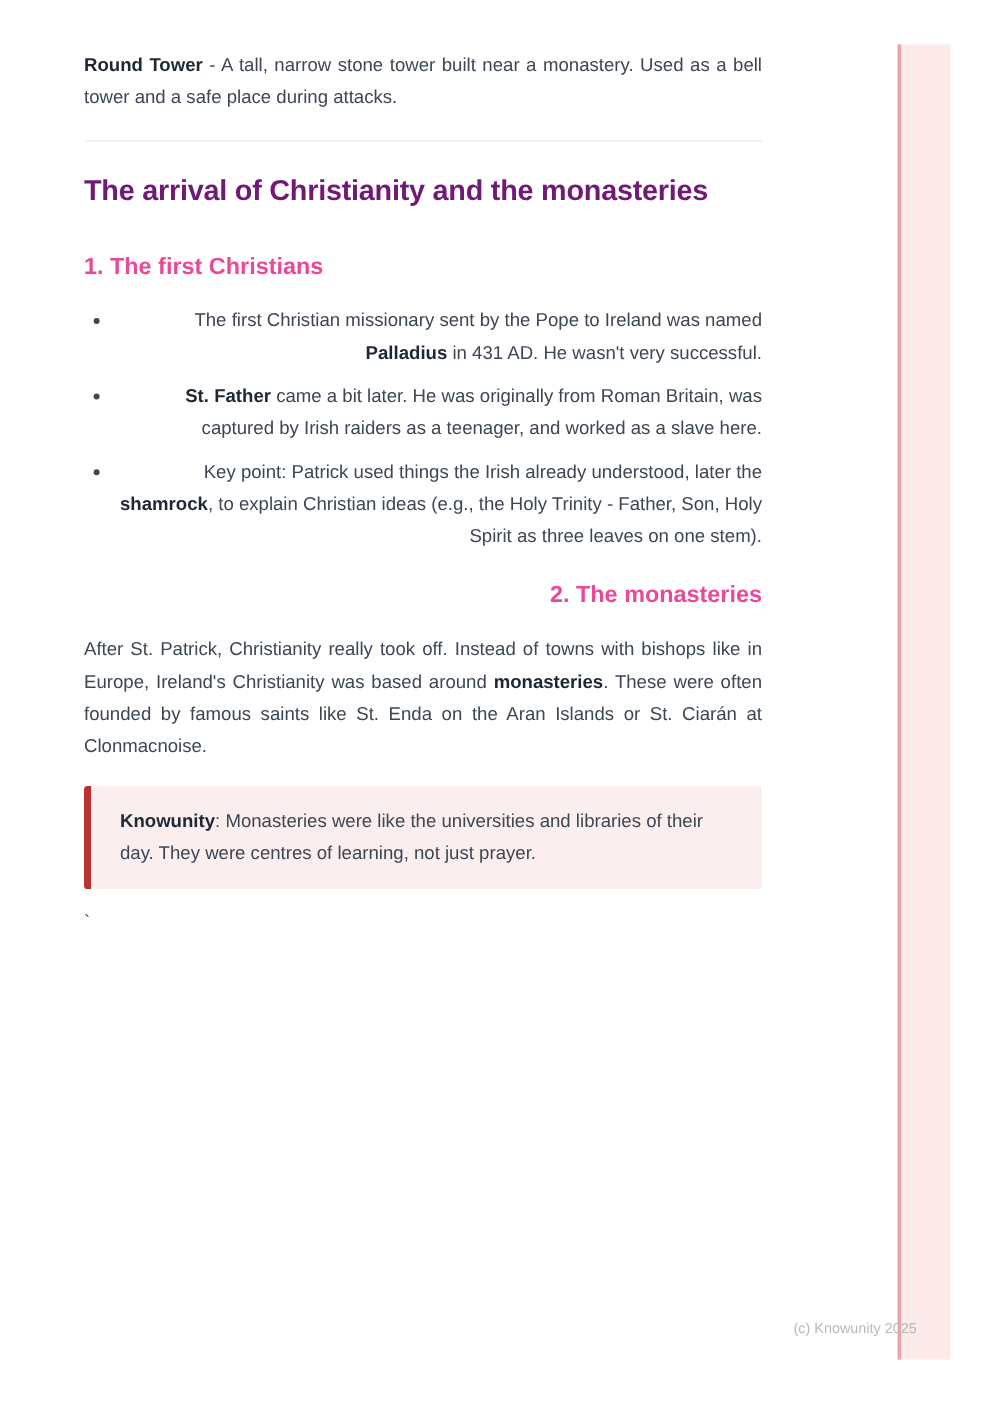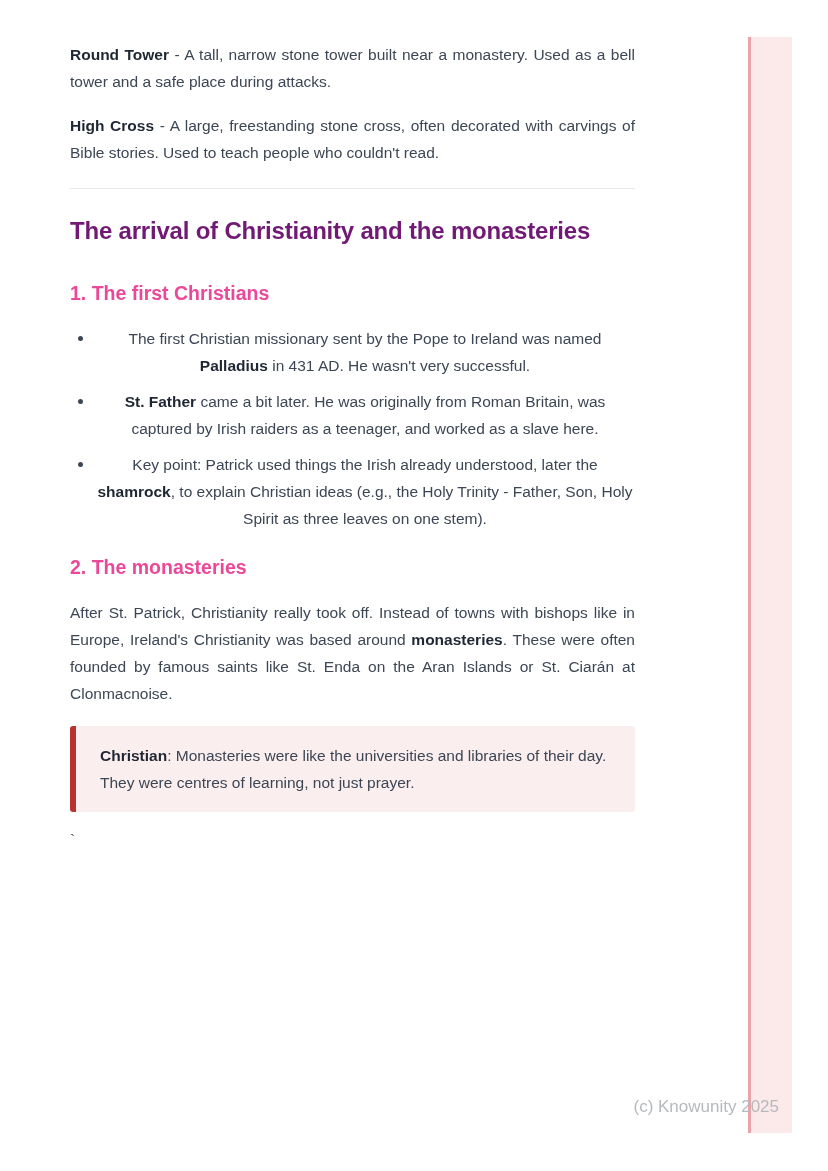--- a/index.html
+++ b/index.html
@@ -62,32 +62,32 @@
     letter-spacing: -0.2px;
   }
 
   .sub-heading {
     color: #ec4899;
     font-size: 19.5px;
     line-height: 24px;
     font-weight: 700;
     margin: 34px 0 20px 0;
   }
-  .sub-heading.second { margin-top: 23px; }
+  .sub-heading.second { margin-top: 23px; text-align: right; }
 
   ul.bullets {
     list-style: none;
     margin: 0;
     padding: 0;
   }
   ul.bullets li {
     position: relative;
     padding-left: 25px;
     margin: 0 0 9px 0;
-    text-align: center;
+    text-align: right;
   }
   ul.bullets li .dot {
     position: absolute;
     left: 8px;
     top: 11px;
     width: 5px;
     height: 5px;
     border-radius: 50%;
     background: #3d4654;
   }
@@ -108,55 +108,54 @@
 
   .stray {
     margin-top: 14px;
     font-size: 15.5px;
     color: #3d4654;
   }
 
   .copyright {
     position: absolute;
     top: 1100px;
-    right: 49px;
-    font-size: 17px;
+    right: 64px;
+    font-size: 12px;
     line-height: 14px;
     color: #b6b9bd;
     z-index: 2;
   }
 </style>
 </head>
 <body>
 
 <div class="accent-stripe"></div>
 
 <div class="content">
 
   <p class="def-para first"><strong>Round Tower</strong><span> - A tall, narrow stone tower built near a monastery. Used as a bell tower and a safe place during attacks.</span></p>
 
-  <p class="def-para"><strong>High Cross</strong><span> - A large, freestanding stone cross, often decorated with carvings of Bible stories. Used to teach people who couldn't read.</span></p>
 
   <hr class="divider">
 
   <h1 class="section-heading">The arrival of Christianity and the monasteries</h1>
 
   <h2 class="sub-heading">1. The first Christians</h2>
 
   <ul class="bullets">
     <li><span class="dot"></span><span>The first Christian missionary sent by the Pope to Ireland was named </span><strong>Palladius</strong><span> in 431 AD. He wasn't very successful.</span></li>
     <li><span class="dot"></span><span></span><strong>St. Father</strong><span> came a bit later. He was originally from Roman Britain, was captured by Irish raiders as a teenager, and worked as a slave here.</span></li>
     <li><span class="dot"></span><span>Key point: Patrick used things the Irish already understood, later the </span><strong>shamrock</strong><span>, to explain Christian ideas (e.g., the Holy Trinity - Father, Son, Holy Spirit as three leaves on one stem).</span></li>
   </ul>
 
   <h2 class="sub-heading second">2. The monasteries</h2>
 
   <p class="body-para"><span>After St. Patrick, Christianity really took off. Instead of towns with bishops like in Europe, Ireland's Christianity was based around </span><strong>monasteries</strong><span>. These were often founded by famous saints like St. Enda on the Aran Islands or St. Ciarán at Clonmacnoise.</span></p>
 
   <div class="callout">
-    <p><strong>Christian</strong><span>: Monasteries were like the universities and libraries of their day. They were centres of learning, not just prayer.</span></p>
+    <p><strong>Knowunity</strong><span>: Monasteries were like the universities and libraries of their day. They were centres of learning, not just prayer.</span></p>
   </div>
 
   <div class="stray">`</div>
 
 </div>
 
 <div class="copyright">(c) Knowunity 2025</div>
 
 </body></html>

